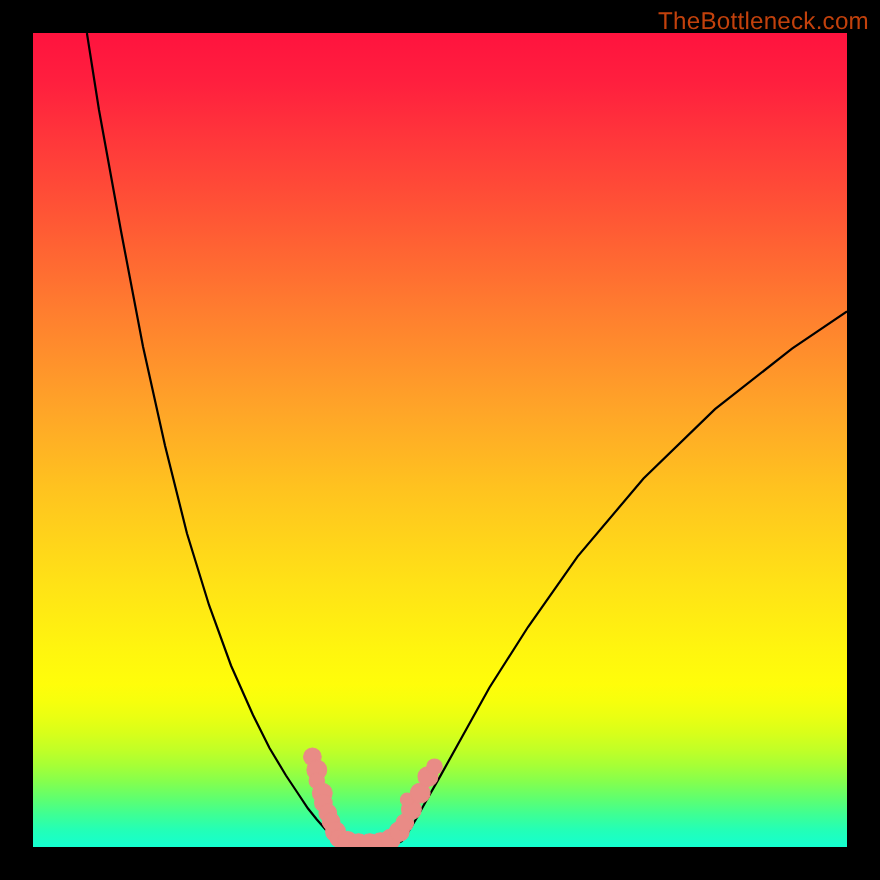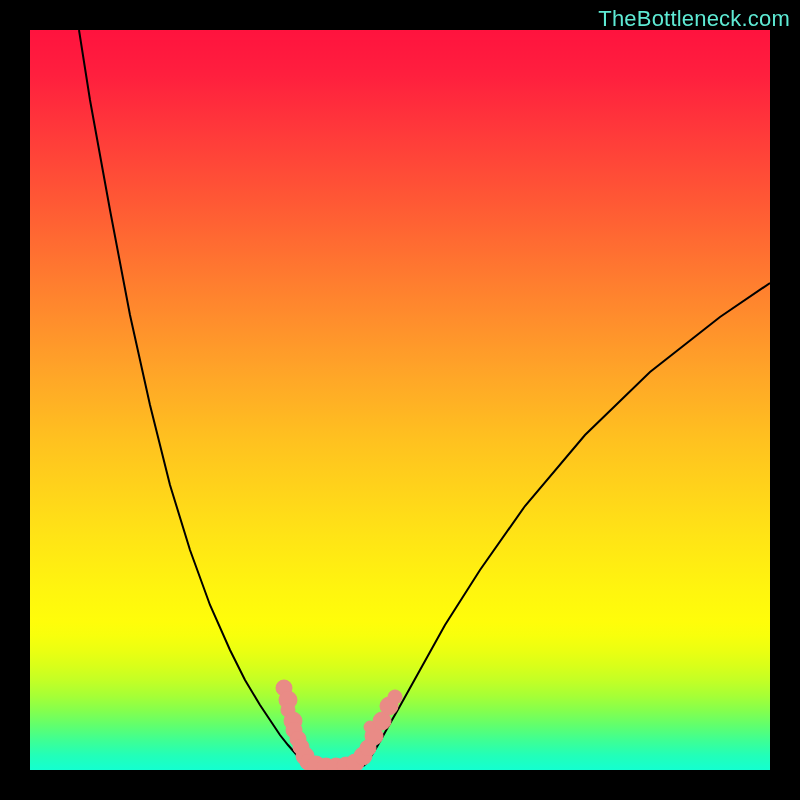--- a/index.html
+++ b/index.html
@@ -60,21 +60,21 @@
     left: 0;
     top: 0;
     width: 100%;
     height: 100%;
   }
   .watermark {
     position: absolute;
     top: 6px;
     right: 10px;
     font-size: 22px;
-    color: #5eead4;
+    color: #c2410c;
     font-weight: 400;
     letter-spacing: 0.2px;
   }
 </style>
 </head>
 <body>
 
 <div class="outer">
 
   <div class="watermark">TheBottleneck.com</div>

